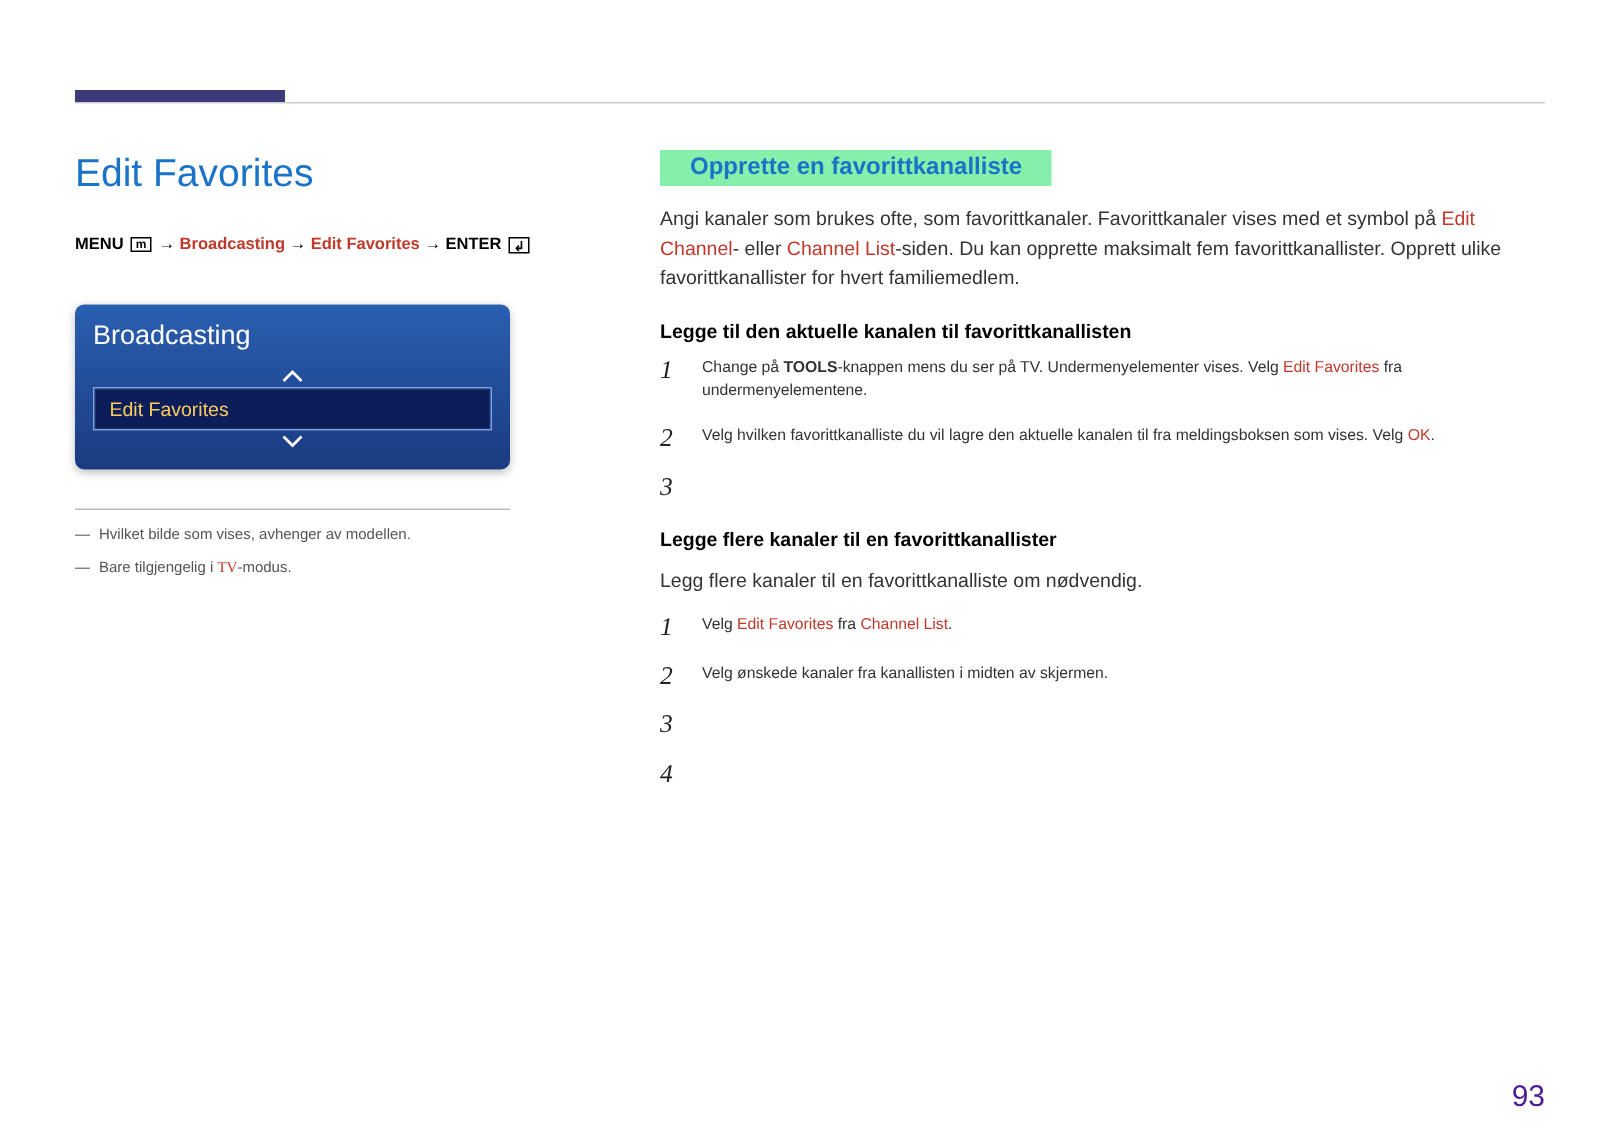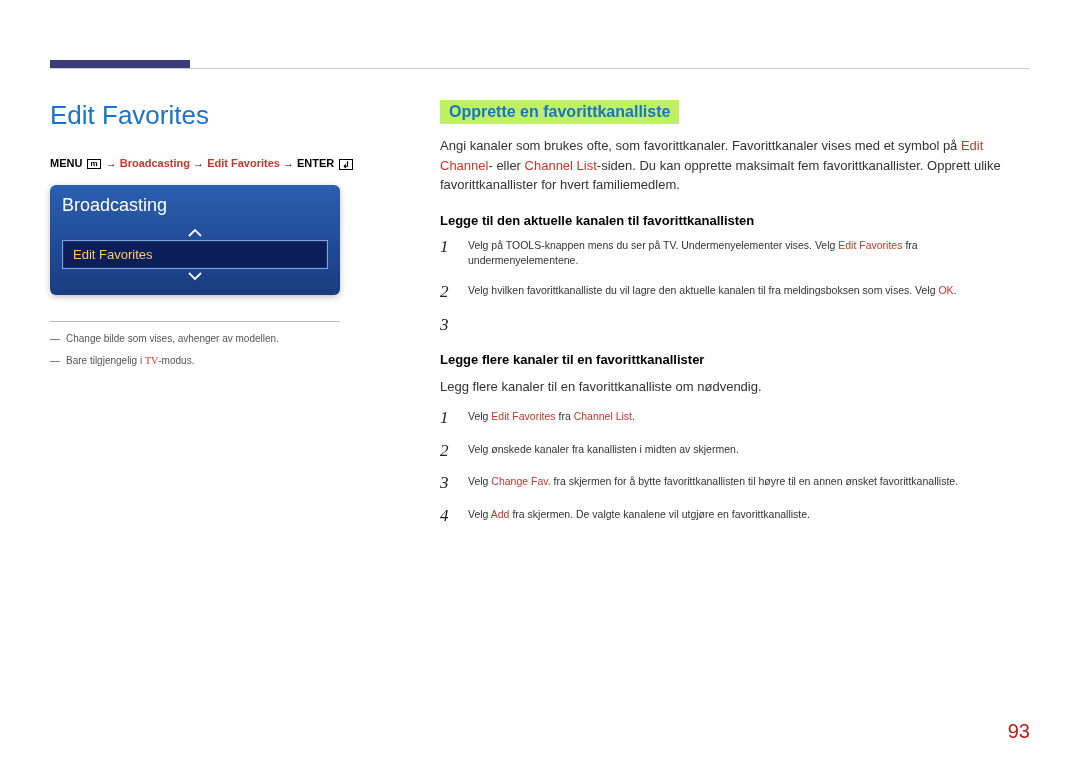--- a/index.html
+++ b/index.html
@@ -46,21 +46,21 @@
   }
   h1.section-title {
     color: #1a73c7;
     font-size: 26px;
     font-weight: 400;
     margin-bottom: 24px;
   }
   .breadcrumb {
     font-size: 11px;
     font-weight: bold;
-    margin-bottom: 12px;
+    margin-bottom: 30px;
     line-height: 1.6;
   }
   .breadcrumb .menu-label { color: #000; }
   .breadcrumb .red { color: #c0392b; font-weight: bold; }
   .icon-box {
     display: inline-block;
     border: 1.2px solid #000;
     font-size: 8px;
     padding: 0 2px;
     vertical-align: middle;
@@ -122,34 +122,34 @@
     font-size: 10px;
     color: #555;
     margin-bottom: 8px;
     line-height: 1.4;
   }
   .note .dash { margin-right: 6px; }
   .note .red { color: #c0392b; font-family: Liberation Serif, serif; }
   h2.highlight {
     display: inline-block;
     color: #1a73c7;
-    background: #bef264;
+    background: #86efac;
     font-size: 16px;
     font-weight: 600;
-    padding: 3px 9px;
+    padding: 3px 20px;
     margin-bottom: 12px;
   }
   .body-text {
     font-size: 13px;
     color: #333;
     line-height: 1.5;
     margin-bottom: 12px;
   }
   .red { color: #c0392b; }
-  .bold { font-weight: normal; margin-top: 26px; }
+  .bold { font-weight: bold; margin-top: 26px; }
   h3.sub {
     font-size: 13px;
     font-weight: 700;
     margin-top: 18px;
     margin-bottom: 10px;
   }
   .step-row {
     display: flex;
     align-items: flex-start;
     gap: 14px;
@@ -168,21 +168,21 @@
     font-size: 10.5px;
     color: #333;
     line-height: 1.5;
     flex: 1;
   }
   .page-number {
     position: absolute;
     right: 50px;
     bottom: 20px;
     font-size: 20px;
-    color: #b91c1c;
+    color: #4c1d95;
     font-weight: 300;
   }
 </style>
 </head>
 <body>
 
 <div class="page">
   <div class="top-accent"></div>
   <div class="top-rule"></div>
 
@@ -212,40 +212,40 @@
         <div class="menu-item">Edit Favorites</div>
         <div class="chevron">
           <svg viewBox="0 0 14 10" fill="none">
               <path d="M1 2 L7 8 L13 2" stroke="#fff" stroke-width="1.8"></path>
             </svg>
         </div>
       </div>
 
       <hr class="divider">
       <p class="note">
-        <span class="dash">―</span><span>Change bilde som vises, avhenger av modellen.</span>
+        <span class="dash">―</span><span>Hvilket bilde som vises, avhenger av modellen.</span>
       </p>
       <p class="note">
         <span class="dash">―</span><span>Bare tilgjengelig i </span><span class="red">TV</span><span>-modus.</span>
       </p>
     </div>
 
     <div class="right-col">
       <h2 class="highlight">Opprette en favorittkanalliste</h2>
 
       <p class="body-text">
         <span>Angi kanaler som brukes ofte, som favorittkanaler. Favorittkanaler vises med et symbol på </span><span class="red">Edit Channel</span><span>- eller </span><span class="red">Channel List</span><span>-siden. Du kan opprette maksimalt fem favorittkanallister. Opprett ulike favorittkanallister for hvert familiemedlem.</span>
       </p>
 
       <h3 class="sub">Legge til den aktuelle kanalen til favorittkanallisten</h3>
 
       <div class="step-row">
         <div class="step-num">1</div>
         <div class="step-text">
-          <span>Velg på </span><span class="bold">TOOLS</span><span>-knappen mens du ser på TV. Undermenyelementer vises. Velg </span><span class="red">Edit Favorites</span><span> fra undermenyelementene.</span>
+          <span>Change på </span><span class="bold">TOOLS</span><span>-knappen mens du ser på TV. Undermenyelementer vises. Velg </span><span class="red">Edit Favorites</span><span> fra undermenyelementene.</span>
         </div>
       </div>
       <div class="step-row">
         <div class="step-num">2</div>
         <div class="step-text">
           <span>Velg hvilken favorittkanalliste du vil lagre den aktuelle kanalen til fra meldingsboksen som vises. Velg </span><span class="red">OK</span><span>.</span>
         </div>
       </div>
       <div class="step-row">
         <div class="step-num">3</div>
@@ -259,27 +259,21 @@
         <div class="step-text">
           <span>Velg </span><span class="red">Edit Favorites</span><span> fra </span><span class="red">Channel List</span><span>.</span>
         </div>
       </div>
       <div class="step-row">
         <div class="step-num">2</div>
         <div class="step-text">Velg ønskede kanaler fra kanallisten i midten av skjermen.</div>
       </div>
       <div class="step-row">
         <div class="step-num">3</div>
-        <div class="step-text">
-          <span>Velg </span><span class="red">Change Fav.</span><span> fra skjermen for å bytte favorittkanallisten til høyre til en annen ønsket favorittkanalliste.</span>
-        </div>
       </div>
       <div class="step-row">
         <div class="step-num">4</div>
-        <div class="step-text">
-          <span>Velg </span><span class="red">Add</span><span> fra skjermen. De valgte kanalene vil utgjøre en favorittkanalliste.</span>
-        </div>
       </div>
     </div>
   </div>
 
   <div class="page-number">93</div>
 </div>
 
 </body></html>

